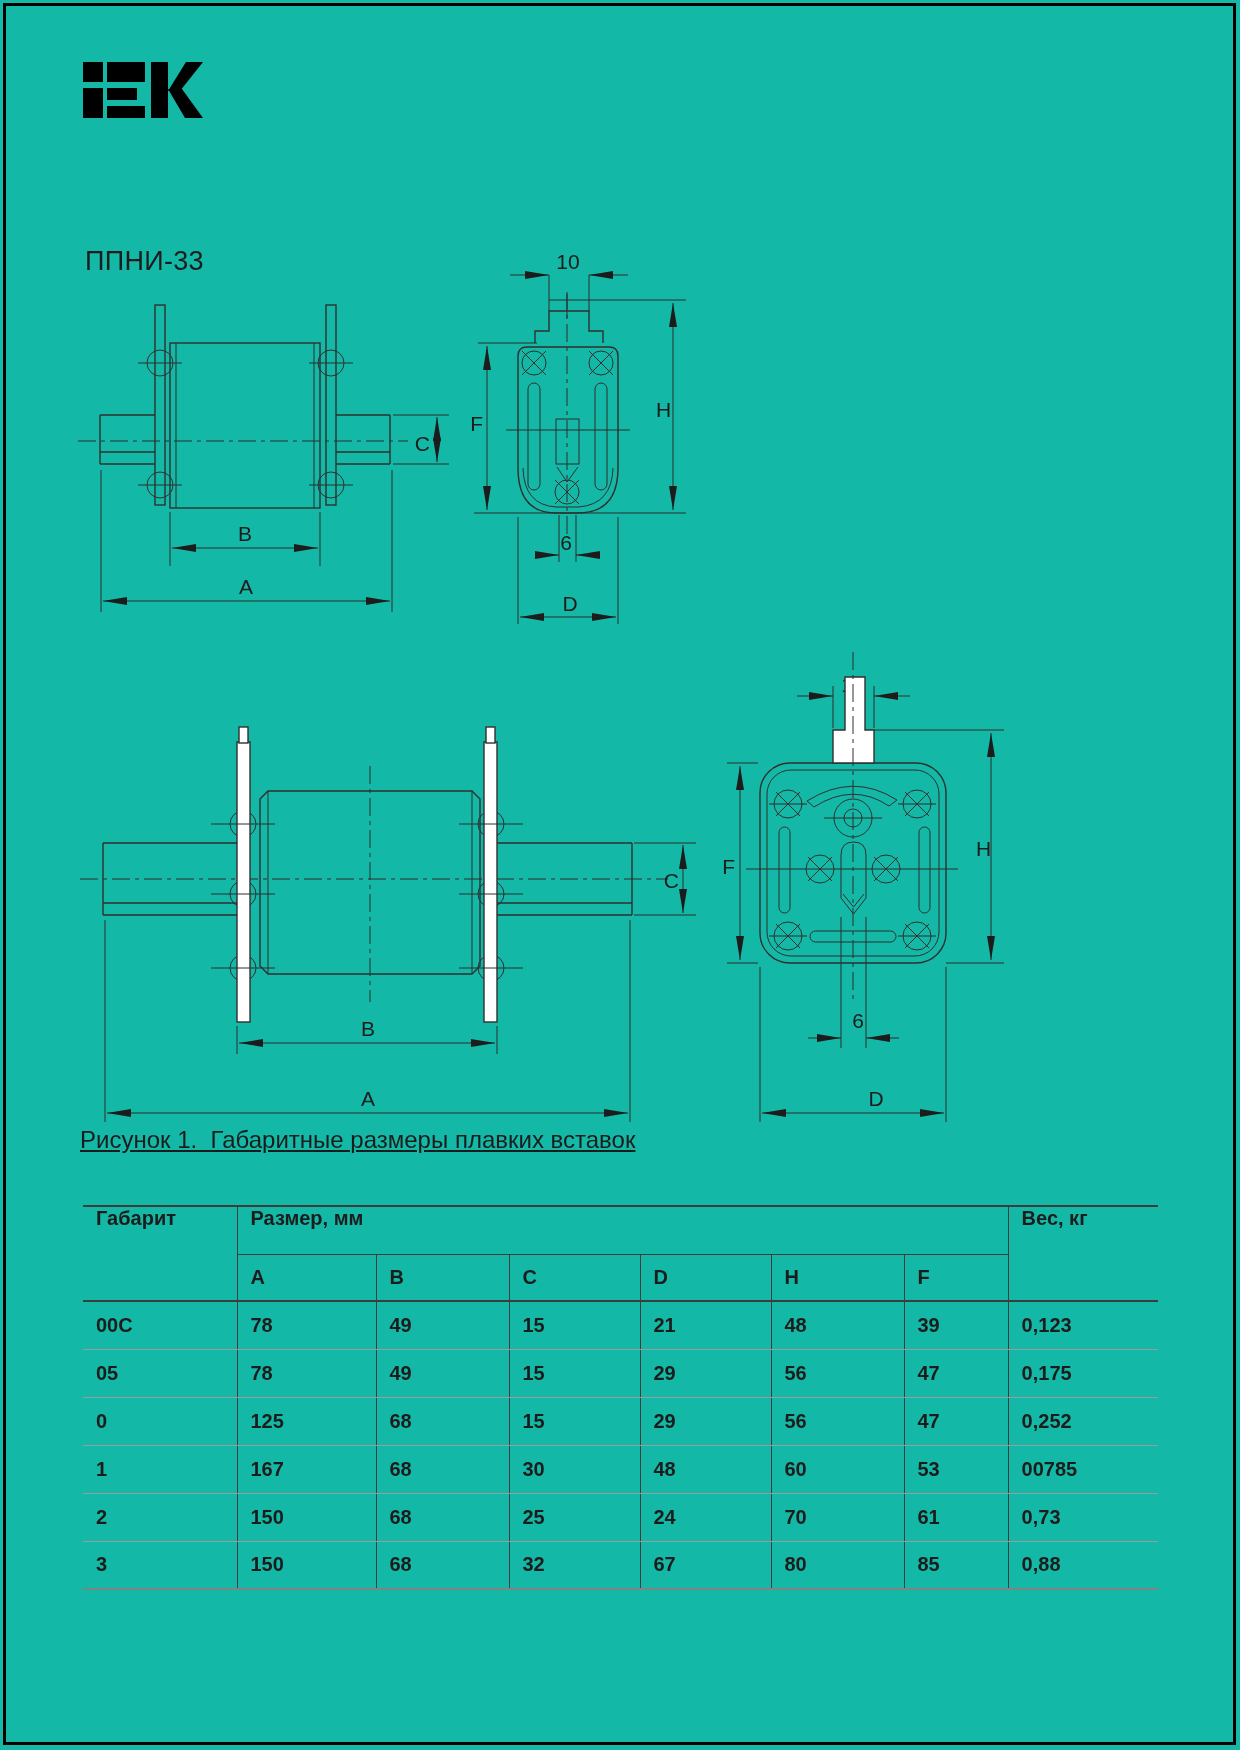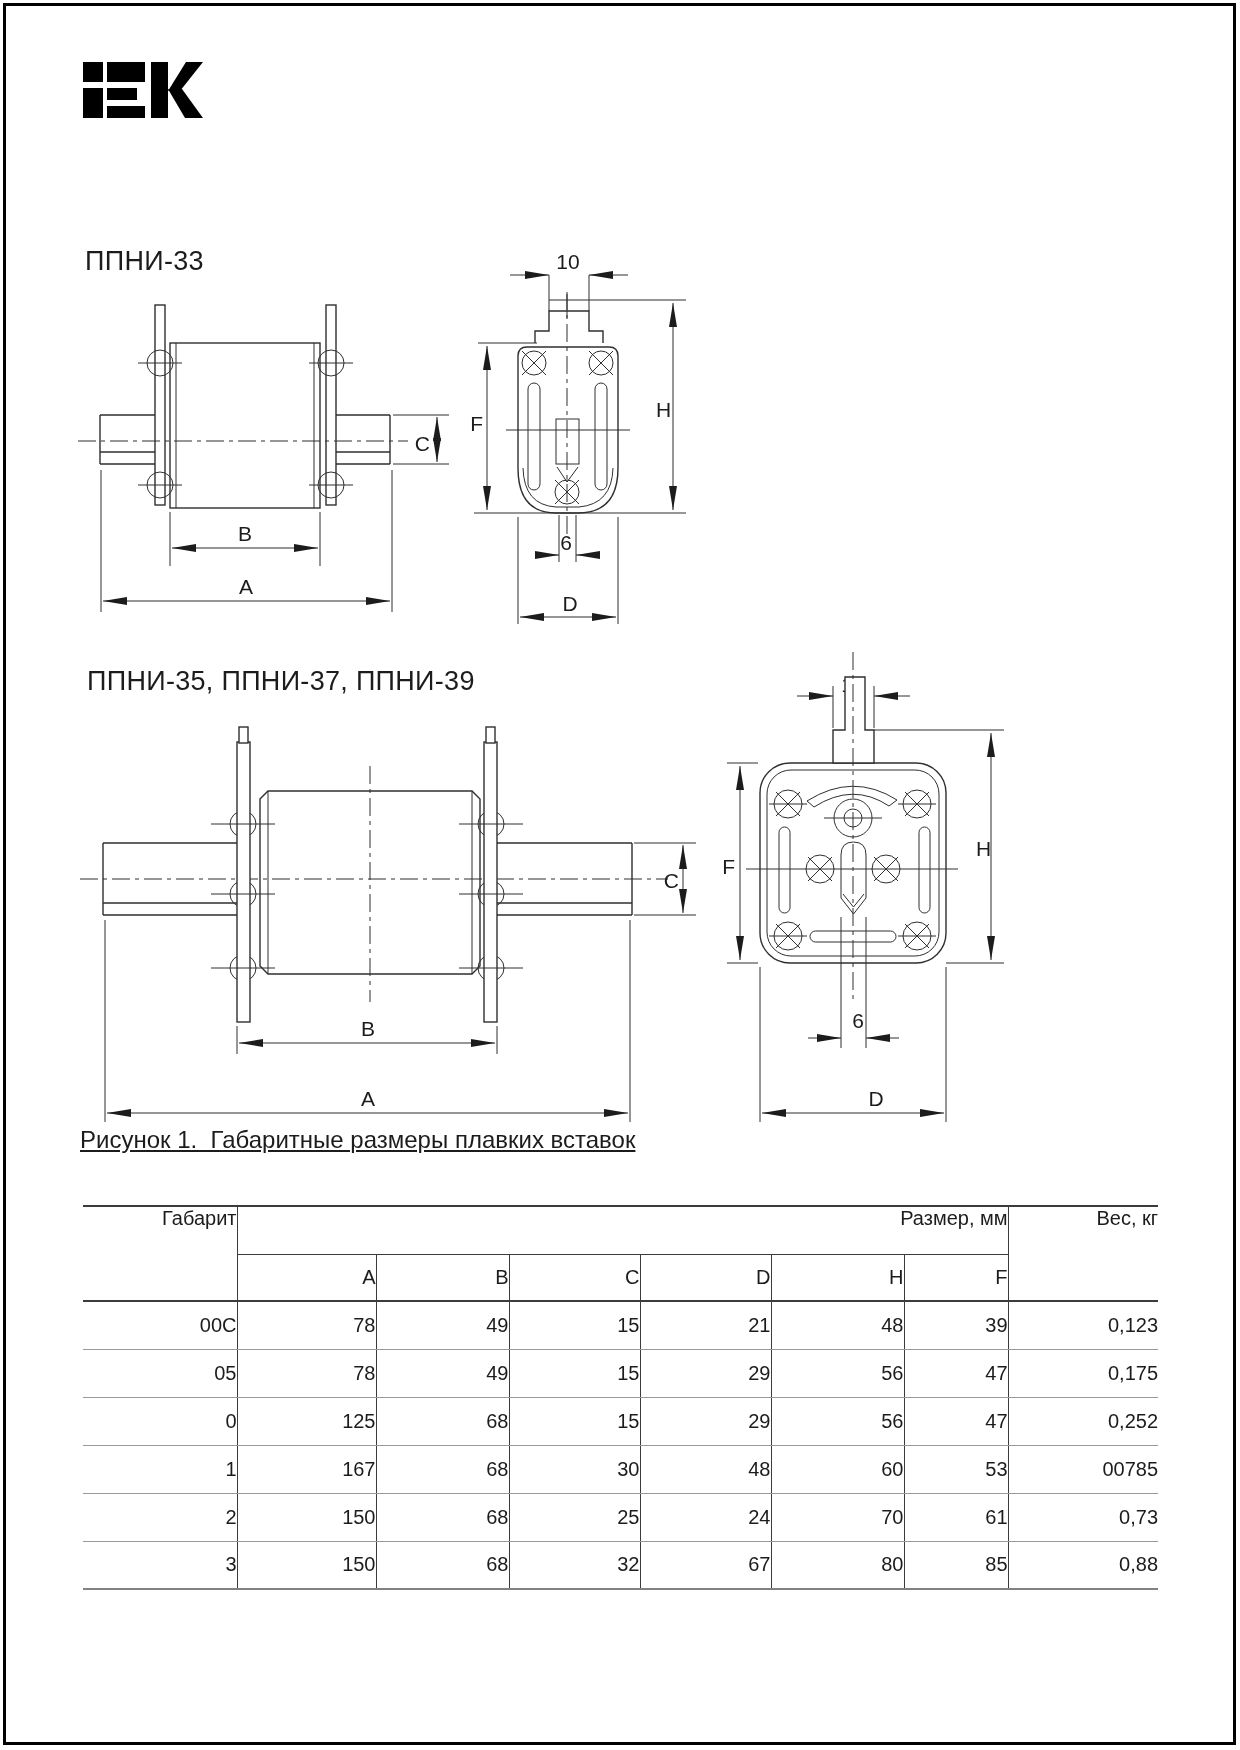--- a/index.html
+++ b/index.html
@@ -1,32 +1,32 @@
 <!DOCTYPE html>
 <html><head>
 <meta charset="utf-8">
 <style>
   html,body{margin:0;padding:0;background:#e8e8e8;}
-  #page{position:relative;width:1240px;height:1750px;background:#ffffff;overflow:hidden;
+  #page{position:relative;width:1240px;height:1750px;background:#14b8a6;overflow:hidden;
         font-family:"Liberation Sans", sans-serif;color:#1c1c1c;}
   #frame{position:absolute;left:3px;top:3px;width:1233px;height:1742px;
          border:3px solid #000;box-sizing:border-box;}
   .abs{position:absolute;}
   .sect-label{font-size:27px;font-weight:500;letter-spacing:.3px;white-space:pre;}
   .caption{font-size:24px;white-space:pre;}
   svg{position:absolute;overflow:visible;}
   svg .ln{stroke:#2f2f2f;stroke-width:1.4;fill:none;}
   svg .thin{stroke:#2f2f2f;stroke-width:1;fill:none;}
   svg .cl{stroke:#2f2f2f;stroke-width:1;fill:none;stroke-dasharray:18 5 4 5;}
   svg .wfill{fill:#ffffff;stroke:#2f2f2f;stroke-width:1.4;}
   svg .dim{font-family:"Liberation Sans",sans-serif;font-size:21px;fill:#1c1c1c;}
   
   #dims-table{position:absolute;left:83px;top:1205px;width:1075px;border-collapse:collapse;
               table-layout:fixed;font-size:20px;color:#1c1c1c;}
-  #dims-table td{padding:0 0 0 13px;font-weight:400;text-align:right;}
+  #dims-table td{padding:0 0 0 13px;font-weight:700;}
   .r-h1{height:48px;} .r-h2{height:47px;} .r-d{height:48px;}
   .bt{border-top:2.5px solid #3c3c3c;}
   .vr{border-right:1.6px solid #3c3c3c;}
   .size-u{border-bottom:1.6px solid #3c3c3c;}
   .thick-b{border-bottom:2.5px solid #3c3c3c;}
   .row-sep{border-bottom:1.6px solid #9a9a9a;}
   .last-b{border-bottom:2.5px solid #828282;}
   .topcell{vertical-align:top;padding-top:11px;}
   .midcell{vertical-align:middle;}
 </style>
@@ -43,21 +43,20 @@
       <rect x="24" y="0" width="38" height="20"></rect>
       <rect x="24" y="26" width="30" height="12"></rect>
       <rect x="24" y="44" width="38" height="12"></rect>
       <rect x="68" y="0" width="17" height="56"></rect>
       <polygon points="85,29 103,0 120,0 97,29"></polygon>
       <polygon points="85,27 99,27 120,56 102,56"></polygon>
     </g>
   </svg>
 
   <div class="abs sect-label" style="left:85px;top:246px;">ППНИ-33</div>
-  <div class="abs sect-label" style="left:87px;top:666px;">ППНИ-35, ППНИ-37, ППНИ-39</div>
 
   <svg style="left:70px;top:290px;" width="390" height="330" viewBox="70 290 390 330">
     <defs>
       <marker id="arA" viewBox="0 0 24 8" refX="24" refY="4" markerWidth="24" markerHeight="8" markerUnits="userSpaceOnUse" orient="auto-start-reverse">
         <path d="M0 0 L24 4 L0 8 Z" fill="#1c1c1c"></path>
       </marker>
     </defs>
     <g class="ln">
       <path d="M100 415 H155 M336 415 H390 M100 452 H155 M336 452 H390 M100 464 H155 M336 464 H390"></path>
       <path d="M100 415 V464 M390 415 V464"></path>

